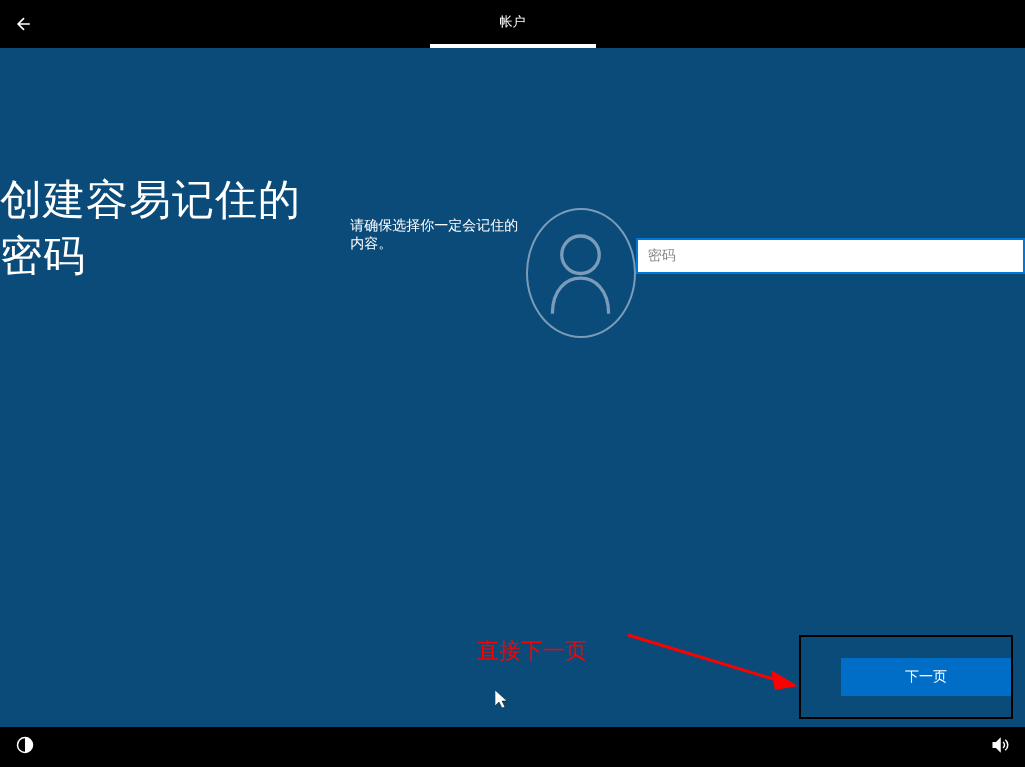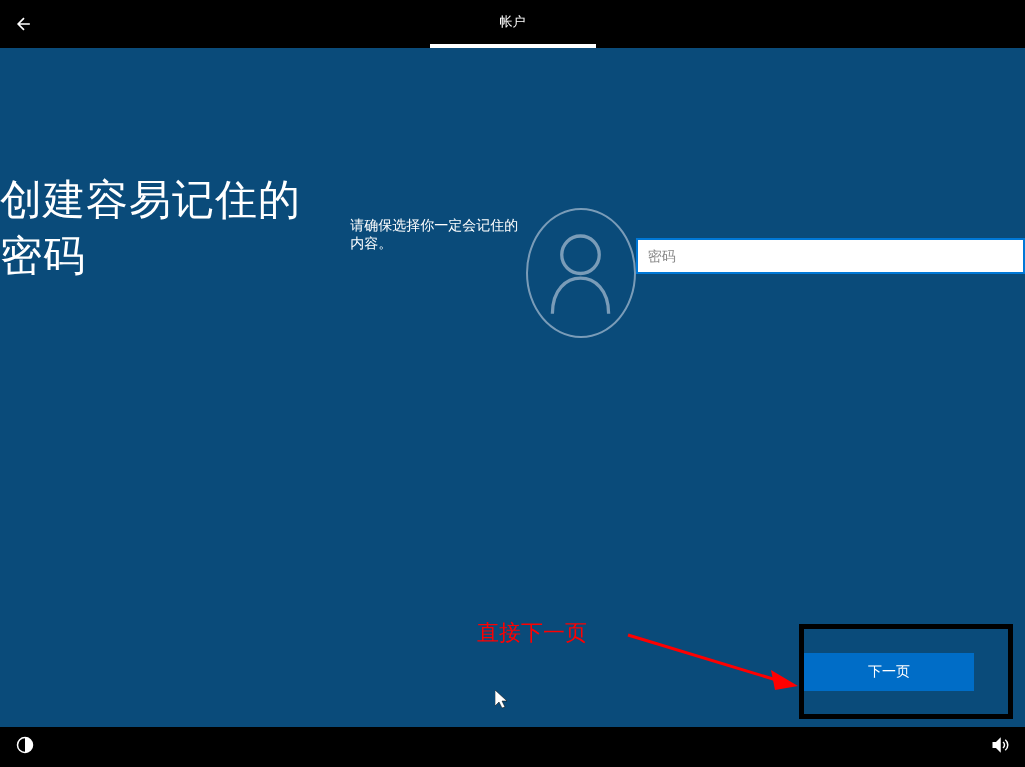--- a/index.html
+++ b/index.html
@@ -103,55 +103,55 @@
     }
 
     .password-input {
       width: 460px;
       height: 36px;
       background: #ffffff;
       border: 2px solid #0078d7;
       margin-top: 55px;
       padding: 4px 10px;
       font-size: 14px;
-      font-family: Liberation Sans, sans-serif;
+      font-family: Liberation Mono, monospace;
       outline: none;
       color: #666666;
     }
 
     .password-input::placeholder {
       color: #888888;
     }
 
     .annotation-text {
       position: absolute;
       left: 477px;
-      top: 618px;
+      top: 636px;
       color: #ff0000;
       font-size: 22px;
       font-weight: 400;
     }
 
     .arrow-annotation {
       position: absolute;
       left: 623px;
       top: 630px;
       pointer-events: none;
     }
 
     .next-button-highlight {
       position: absolute;
       right: 12px;
       bottom: 48px;
       width: 214px;
-      height: 95px;
-      border: 5px solid #000000;
-      display: flex;
-      align-items: center;
-      justify-content: flex-start;
+      height: 84px;
+      border: 2px solid #000000;
+      display: flex;
+      align-items: center;
+      justify-content: flex-end;
     }
 
     .next-button {
       width: 170px;
       height: 38px;
       background: #006dc7;
       color: #ffffff;
       border: none;
       font-size: 14px;
       font-family: inherit;

